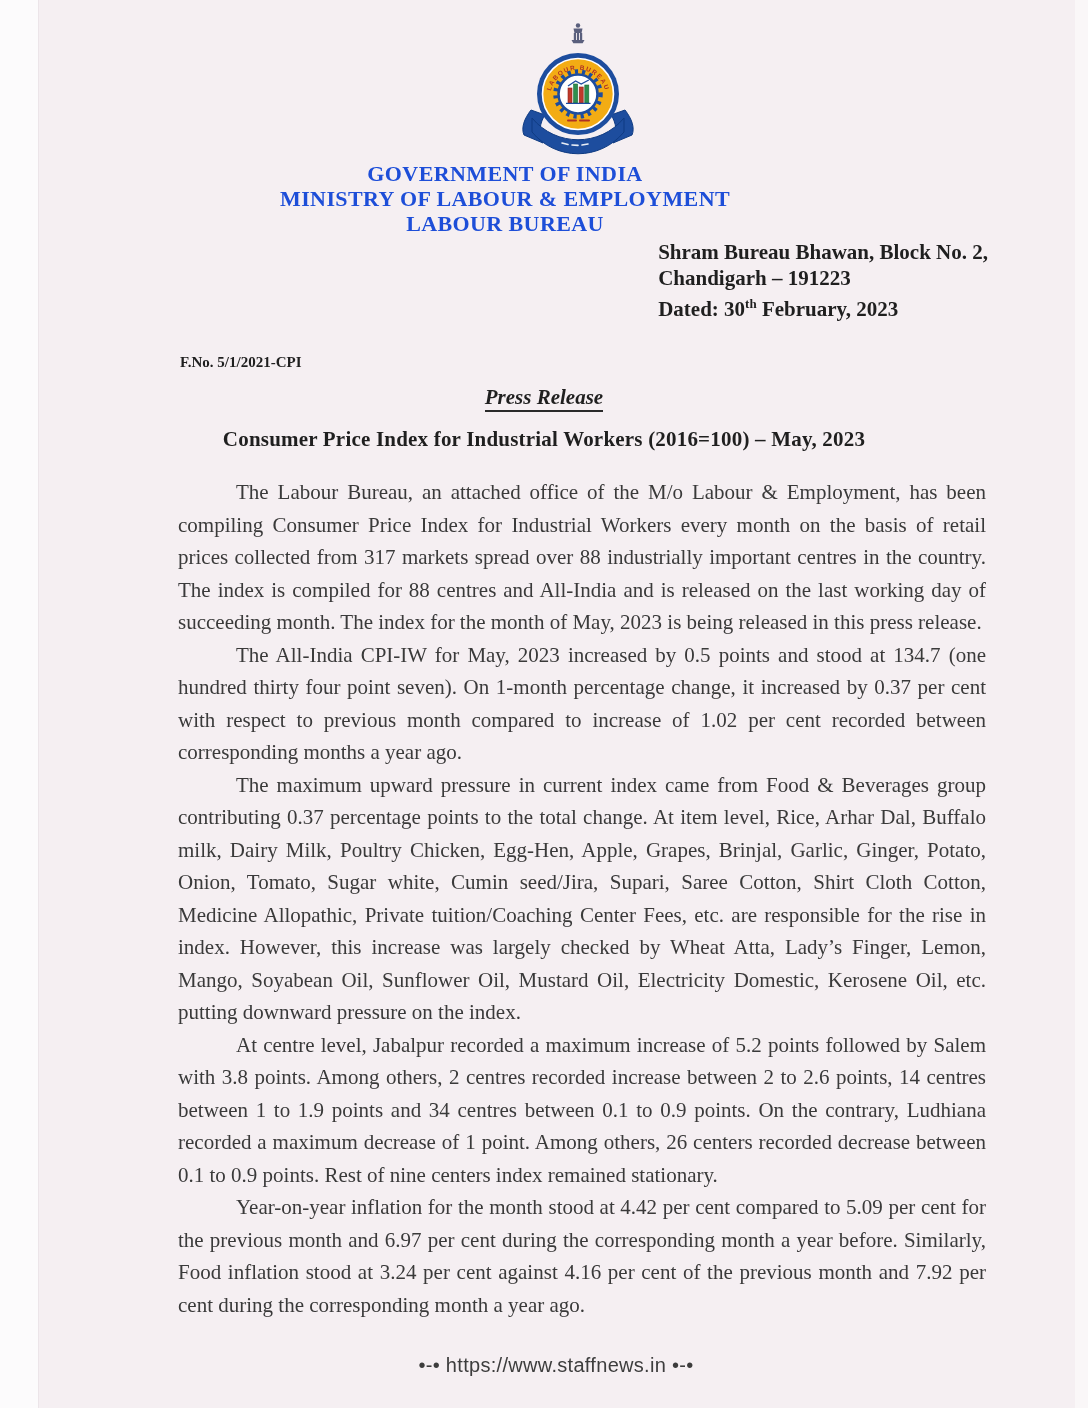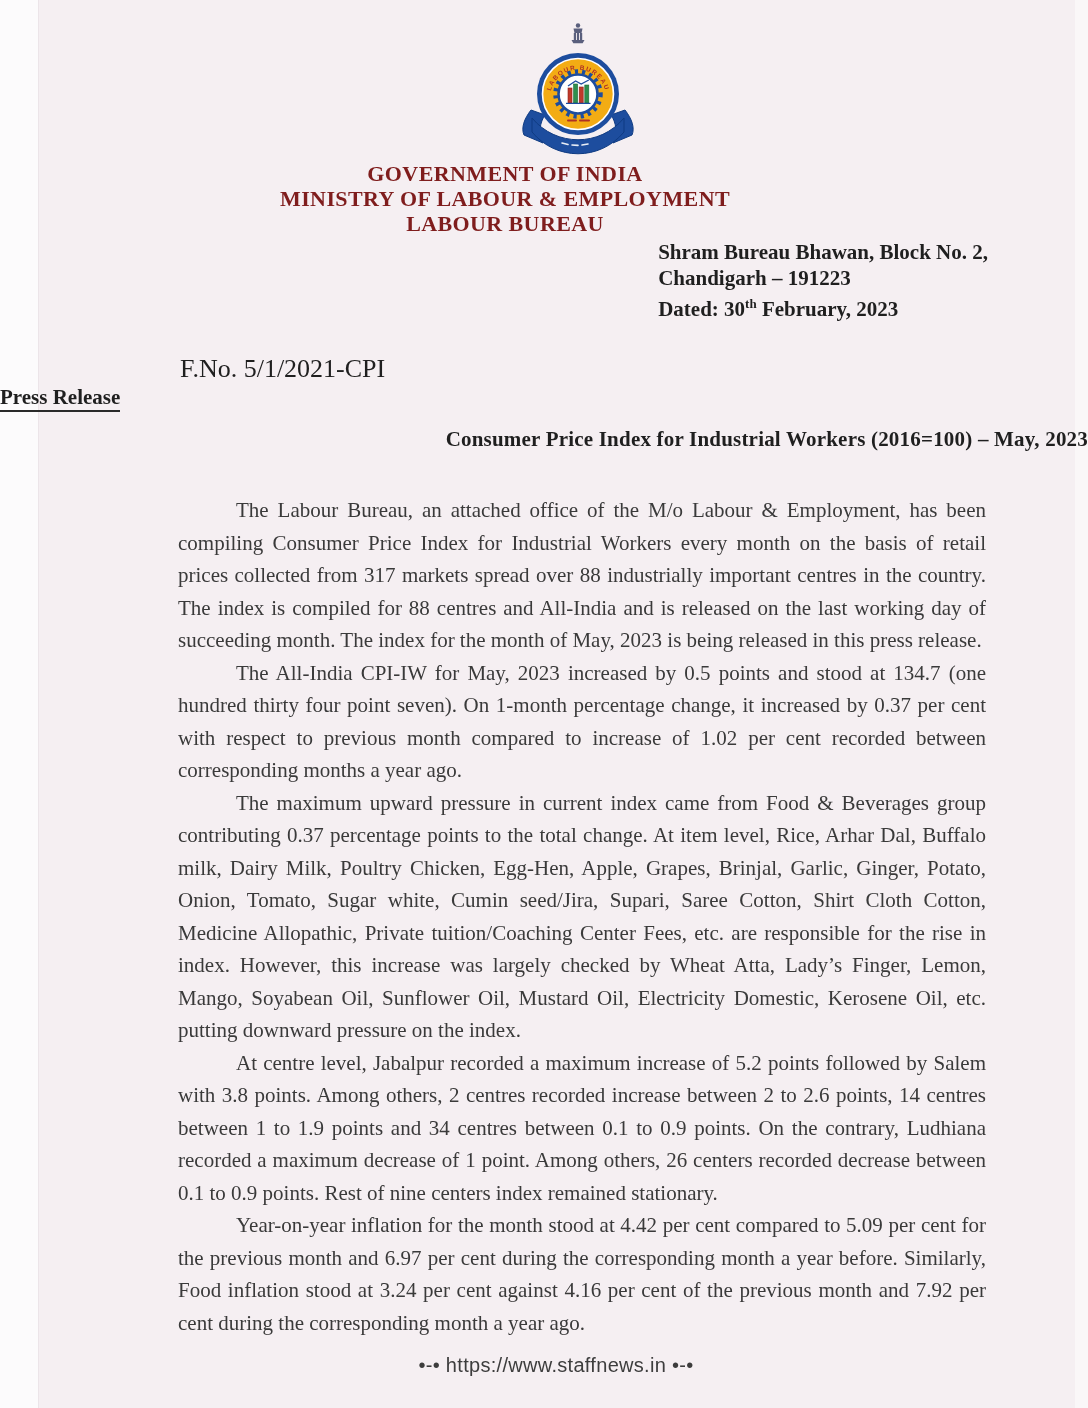--- a/index.html
+++ b/index.html
@@ -6,34 +6,34 @@
   body{
     width:1088px;height:1408px;position:relative;overflow:hidden;
     background:#f5eff2;
     font-family:"Liberation Serif", serif;
   }
   .left-strip{position:absolute;left:0;top:0;width:38px;height:1408px;background:#fcfbfc;border-right:1px solid #ece5e9;}
   .right-strip{position:absolute;right:0;top:0;width:13px;height:1408px;background:#faf7f8;}
 
   .logo-wrap{position:absolute;top:22px;left:578px;transform:translateX(-50%);}
 
-  .org-block{position:absolute;top:161px;left:0;width:1010px;text-align:center;color:#7f1d1d;font-weight:bold;}
+  .org-block{position:absolute;top:161px;left:0;width:1010px;text-align:center;color:#1d4ed8;font-weight:bold;}
   .org-line{font-size:22px;line-height:25px;letter-spacing:.4px;}
 
   .address-block{position:absolute;top:240px;right:100px;font-weight:bold;color:#1f1f1f;font-size:21px;line-height:25.5px;}
   .address-block sup{font-size:13px;}
 
-  .file-no{position:absolute;top:354px;left:180px;font-weight:normal;font-size:26px;color:#1f1f1f;}
+  .file-no{position:absolute;top:354px;left:180px;font-weight:bold;font-size:15px;color:#1f1f1f;}
 
-  .press-heading{position:absolute;top:385px;left:0;width:1088px;text-align:left;font-size:21px;font-weight:bold;color:#1f1f1f;}
+  .press-heading{position:absolute;top:385px;left:0;width:1088px;text-align:center;font-size:21px;font-weight:bold;color:#1f1f1f;font-style:italic;}
   .press-heading .u{border-bottom:2px solid #2a2a2a;padding-bottom:1px;}
 
-  .doc-title{position:absolute;top:427px;left:0;width:1088px;text-align:right;font-size:21px;font-weight:bold;color:#1f1f1f;letter-spacing:.2px;}
+  .doc-title{position:absolute;top:427px;left:0;width:1088px;text-align:center;font-size:21px;font-weight:bold;color:#1f1f1f;letter-spacing:.2px;}
 
-  .body-text{position:absolute;top:476px;left:178px;width:808px;font-size:21px;line-height:32.5px;color:#3a3a3a;text-align:justify;margin-top:18px;}
+  .body-text{position:absolute;top:476px;left:178px;width:808px;font-size:21px;line-height:32.5px;color:#3a3a3a;text-align:justify;}
   .body-text p{margin:0;text-indent:58px;}
 
   .footer{position:absolute;top:1354px;left:12px;width:1088px;text-align:center;
     font-family:"Liberation Sans", sans-serif;font-size:20px;color:#3d3d3d;letter-spacing:.3px;}
 </style>
 </head>
 <body>
 
 <div class="left-strip"></div>
 <div class="right-strip"></div>

